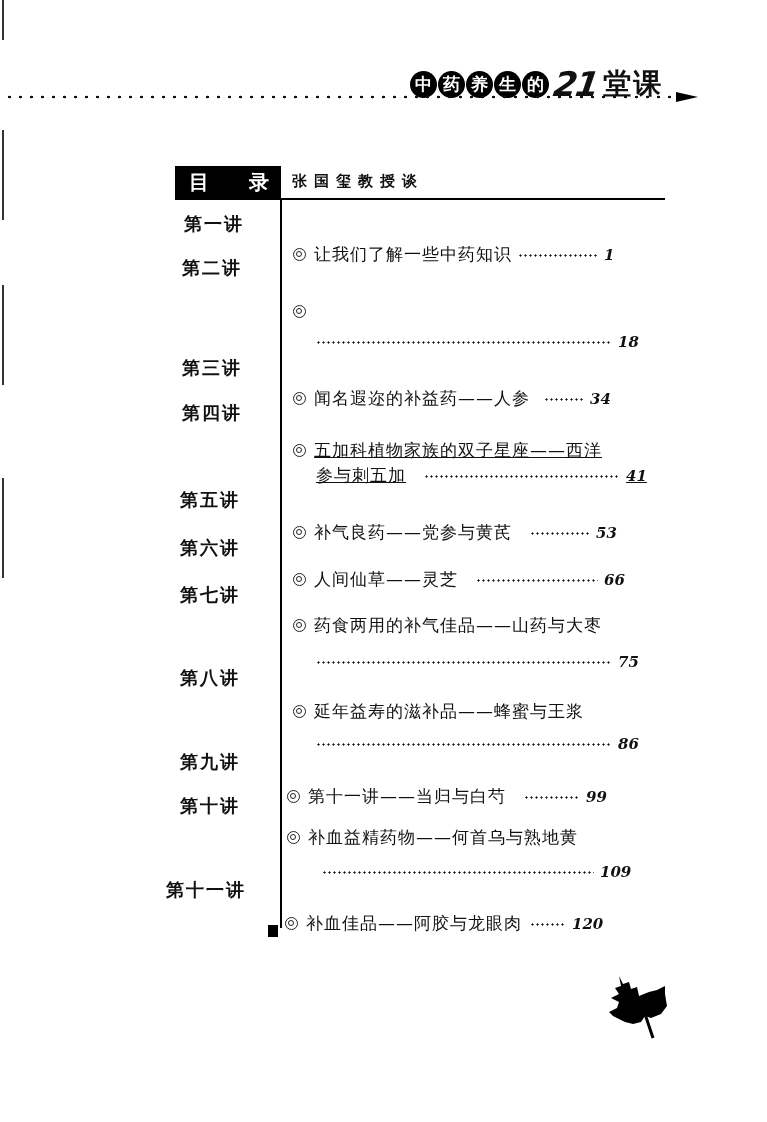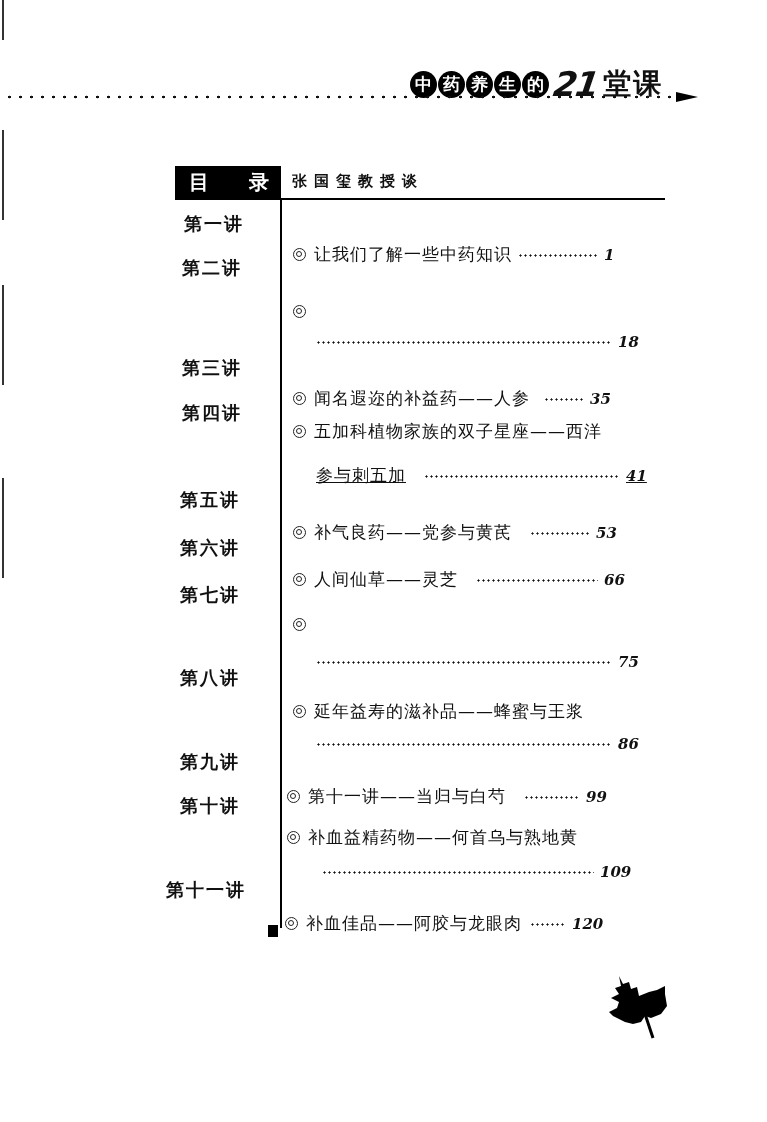--- a/index.html
+++ b/index.html
@@ -98,40 +98,40 @@
 </div>
 
 <div class="entry" style="left:293px;top:301px;">
   <span class="bullet"></span>
 </div>
 <div class="line2" style="left:316px;top:331px;">
   <span class="dots" style="width:296px;margin-left:0"></span><span class="page">18</span>
 </div>
 
 <div class="entry" style="left:293px;top:387px;">
-  <span class="bullet"></span><span>闻名遐迩的补益药——人参</span><span class="dots" style="width:40px;margin-left:14px"></span><span class="page">35</span>
+  <span class="bullet"></span><span>闻名遐迩的补益药——人参</span><span class="dots" style="width:40px;margin-left:14px"></span><span class="page">34</span>
 </div>
 
-<div class="entry" style="left:293px;top:420px;">
+<div class="entry" style="left:293px;top:439px;text-decoration:underline;">
   <span class="bullet"></span><span>五加科植物家族的双子星座——西洋</span>
 </div>
 <div class="line2" style="left:316px;top:464px;text-decoration:underline;">
   <span>参与刺五加</span><span class="dots" style="width:196px;margin-left:18px"></span><span class="page">41</span>
 </div>
 
 <div class="entry" style="left:293px;top:521px;">
   <span class="bullet"></span><span>补气良药——党参与黄芪</span><span class="dots" style="width:60px;margin-left:18px"></span><span class="page">53</span>
 </div>
 
 <div class="entry" style="left:293px;top:568px;">
   <span class="bullet"></span><span>人间仙草——灵芝</span><span class="dots" style="width:122px;margin-left:18px"></span><span class="page">66</span>
 </div>
 
 <div class="entry" style="left:293px;top:614px;">
-  <span class="bullet"></span>
+  <span class="bullet"></span><span>药食两用的补气佳品——山药与大枣</span>
 </div>
 <div class="line2" style="left:316px;top:651px;">
   <span class="dots" style="width:296px;margin-left:0"></span><span class="page">75</span>
 </div>
 
 <div class="entry" style="left:293px;top:700px;">
   <span class="bullet"></span><span>延年益寿的滋补品——蜂蜜与王浆</span>
 </div>
 <div class="line2" style="left:316px;top:733px;">
   <span class="dots" style="width:296px;margin-left:0"></span><span class="page">86</span>

